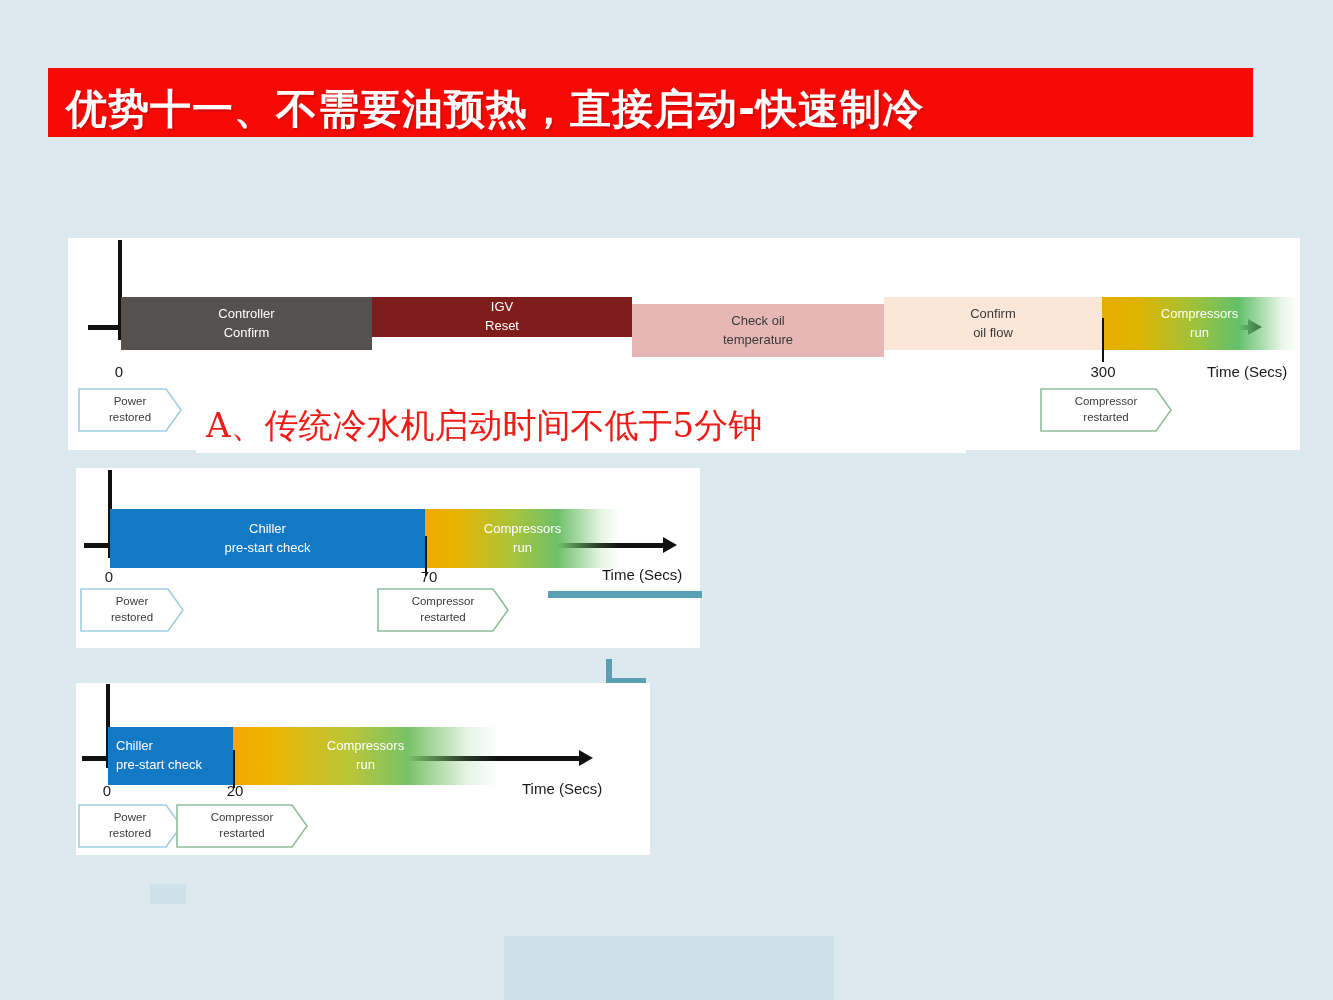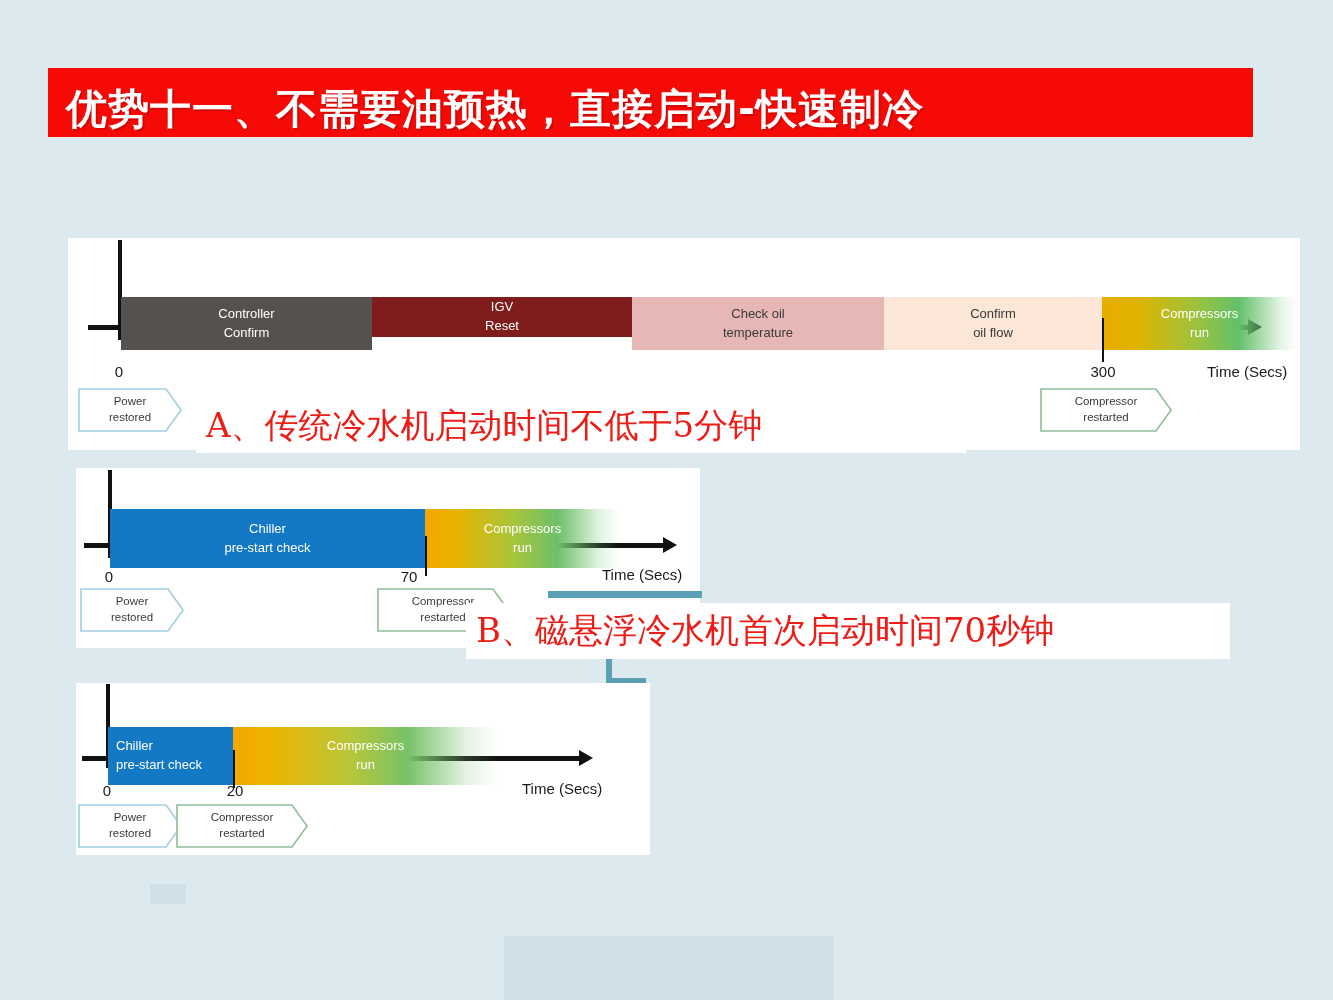--- a/index.html
+++ b/index.html
@@ -99,21 +99,21 @@
   <div class="axisarrow" style="left:1248px;top:319px;"></div>
 
   <div class="seg light" style="left:121px;top:265px;width:251px;height:53px;background:#55514f;">
     <span>Controller</span>
     <span>Confirm</span>
   </div>
   <div class="seg light" style="left:372px;top:265px;width:260px;height:40px;background:#7f1d1d;">
     <span>IGV</span>
     <span>Reset</span>
   </div>
-  <div class="seg" style="left:632px;top:265px;width:252px;height:53px;background:#e7b7b6;">
+  <div class="seg" style="left:632px;top:272px;width:252px;height:53px;background:#e7b7b6;">
     <span>Check oil</span>
     <span>temperature</span>
   </div>
   <div class="seg" style="left:884px;top:265px;width:218px;height:53px;background:#fbe6d7;">
     <span>Confirm</span>
     <span>oil flow</span>
   </div>
   <div class="seg light" style="left:1102px;top:265px;width:195px;height:53px;background:linear-gradient(90deg,#e8ac00 0%,#e0b400 18%,#9dc23c 48%,#62c06a 70%,rgba(120,200,120,0.18) 92%,rgba(255,255,255,0) 100%);">
     <span>Compressors</span>
     <span>run</span>
@@ -159,21 +159,21 @@
     <span>pre-start check</span>
   </div>
   <div class="seg light" style="left:425px;top:477px;width:195px;height:59px;background:linear-gradient(90deg,#f2a800 0%,#e8b400 16%,#a9c53a 45%,#6ec06a 68%,rgba(120,200,120,0.20) 90%,rgba(255,255,255,0) 100%);">
     <span>Compressors</span>
     <span>run</span>
   </div>
 
   <div class="vtick-thin" style="left:425px;top:536px;height:40px;"></div>
 
   <div class="ticklabel" style="left:94px;top:568px;width:30px;">0</div>
-  <div class="ticklabel" style="left:389px;top:568px;width:40px;">70</div>
+  <div class="ticklabel" style="left:409px;top:568px;width:40px;">70</div>
   <div class="axistitle" style="left:602px;top:566px;">Time (Secs)</div>
 
   <div class="flagwrap" style="left:80px;top:588px;width:104px;height:44px;">
     <svg width="104" height="44" viewBox="0 0 104 44">
       <polygon points="1,1 88,1 103,22 88,43 1,43" fill="#ffffff" stroke="#9fcfe3" stroke-width="1.6"></polygon>
     </svg>
     <div class="txt" style="padding-right:12px;">
       <span>Power</span>
       <span>restored</span>
     </div>
@@ -183,23 +183,20 @@
       <polygon points="1,1 116,1 131,22 116,43 1,43" fill="#ffffff" stroke="#8fbf9a" stroke-width="1.6"></polygon>
     </svg>
     <div class="txt" style="padding-right:12px;">
       <span>Compressor</span>
       <span>restarted</span>
     </div>
   </div>
 
   <div class="deco-bar" style="left:548px;top:591px;width:154px;height:7px;"></div>
 
-  <div class="caption-band" style="left:466px;top:603px;width:764px;height:56px;">
-    <div class="caption-text">B、磁悬浮冷水机首次启动时间70秒钟</div>
-  </div>
 
   <div class="deco-corner" style="left:606px;top:659px;width:40px;height:26px;">
     <svg width="40" height="26" viewBox="0 0 40 26">
       <path d="M3,0 L3,22 L40,22" fill="none" stroke="#5b9fb5" stroke-width="6"></path>
     </svg>
   </div>
 
   <div class="panel" style="left:76px;top:683px;width:574px;height:172px;"></div>
 
   <div class="vtick" style="left:106px;top:684px;height:84px;"></div>

